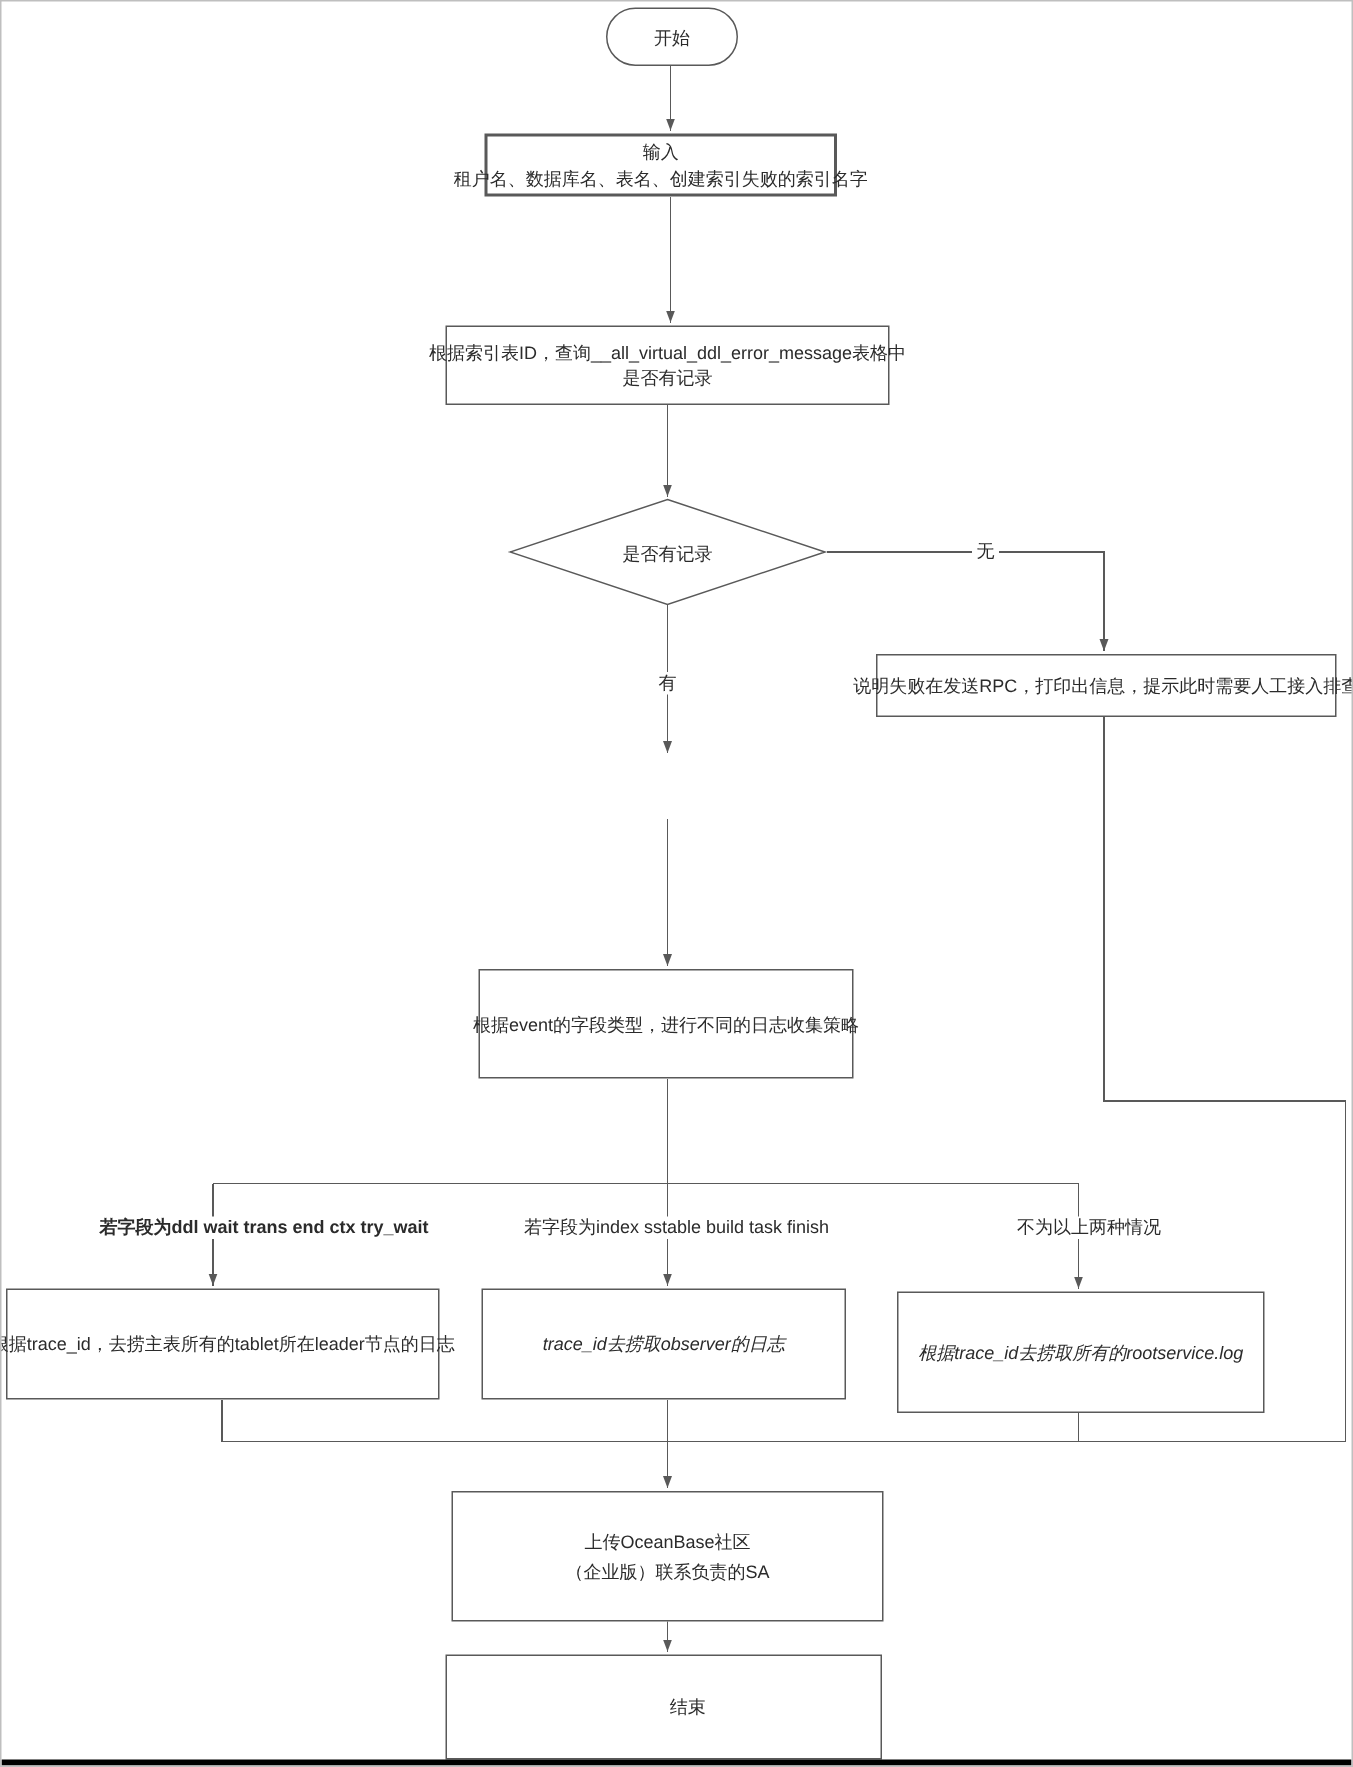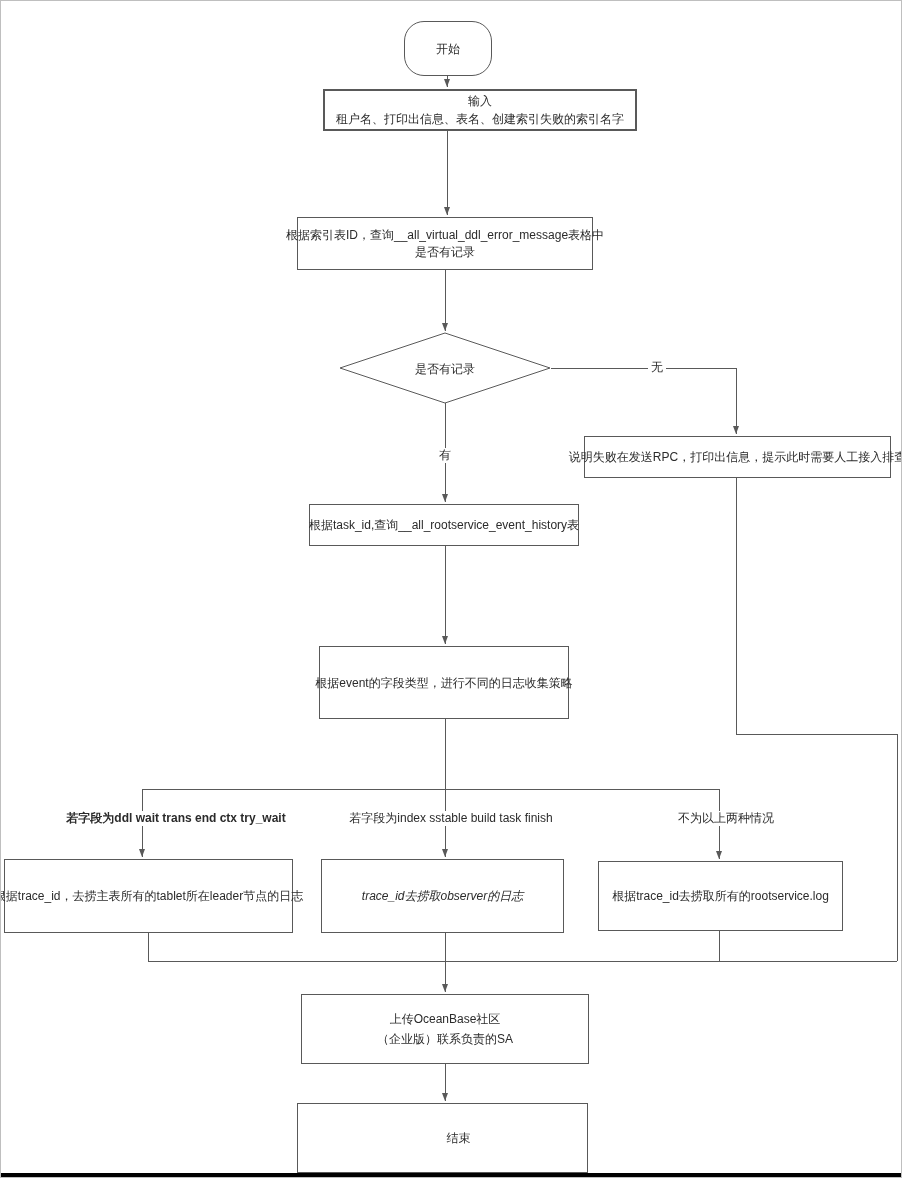--- a/index.html
+++ b/index.html
@@ -16,30 +16,30 @@
   svg.wires{position:absolute;left:0;top:0;}
   .ortho{shape-rendering:crispEdges;}
   .node{
     position:absolute;box-sizing:border-box;
     background:#ffffff;border:1px solid #595959;
     display:flex;flex-direction:column;align-items:center;justify-content:center;
     text-align:center;font-size:12px;line-height:18px;color:#2b2b2b;
     white-space:nowrap;
   }
   .node .ln{display:block;}
-  .n-start{left:403px;top:20px;width:88px;height:55px;border-radius:20px;}
-  .n-input{left:322px;top:88px;width:314px;height:42px;border-width:2px;}
+  .n-start{left:403px;top:4px;width:88px;height:39px;border-radius:20px;}
+  .n-input{left:322px;top:88px;width:235px;height:42px;border-width:2px;}
   .n-check{left:296px;top:216px;width:296px;height:53px;line-height:17px;}
   .n-rpc{left:583px;top:435px;width:307px;height:42px;}
   .n-task{left:308px;top:503px;width:270px;height:42px;}
   .n-event{left:318px;top:645px;width:250px;height:73px;}
   .n-bleft{left:3px;top:858px;width:289px;height:74px;}
   .n-bmid{left:320px;top:858px;width:243px;height:74px;font-style:italic;}
-  .n-bright{left:597px;top:860px;width:245px;height:70px;}
-  .n-upload{left:300px;top:993px;width:288px;height:70px;line-height:20px;}
+  .n-bright{left:597px;top:860px;width:245px;height:81px;font-style:italic;}
+  .n-upload{left:300px;top:993px;width:288px;height:87px;line-height:20px;}
   .n-end{left:296px;top:1102px;width:291px;height:70px;padding-left:32px;}
   .diamond-label{
     position:absolute;left:344px;top:360px;width:200px;
     text-align:center;font-size:12px;color:#2b2b2b;
   }
   .edge-label{
     position:absolute;background:#ffffff;font-size:12px;color:#2b2b2b;
     white-space:nowrap;padding:0 3px;line-height:15px;
     transform:translateX(-50%);
   }
@@ -83,37 +83,34 @@
     </g>
     <polygon points="444,332 549,367 444,402 339,367" fill="#ffffff" stroke="#595959" stroke-width="1"></polygon>
   </svg>
 
   <div class="node n-start">
     <div class="ln">开始</div>
   </div>
 
   <div class="node n-input">
     <div class="ln">输入</div>
-    <div class="ln">租户名、打印出信息、表名、创建索引失败的索引名字</div>
+    <div class="ln">租户名、数据库名、表名、创建索引失败的索引名字</div>
   </div>
 
   <div class="node n-check">
     <div class="ln">根据索引表ID，查询__all_virtual_ddl_error_message表格中</div>
     <div class="ln">是否有记录</div>
   </div>
 
   <div class="diamond-label">是否有记录</div>
 
   <div class="node n-rpc">
     <div class="ln">说明失败在发送RPC，打印出信息，提示此时需要人工接入排查</div>
   </div>
 
-  <div class="node n-task">
-    <div class="ln">根据task_id,查询__all_rootservice_event_history表</div>
-  </div>
 
   <div class="node n-event">
     <div class="ln">根据event的字段类型，进行不同的日志收集策略</div>
   </div>
 
   <div class="node n-bleft">
     <div class="ln">根据trace_id，去捞主表所有的tablet所在leader节点的日志</div>
   </div>
 
   <div class="node n-bmid">

